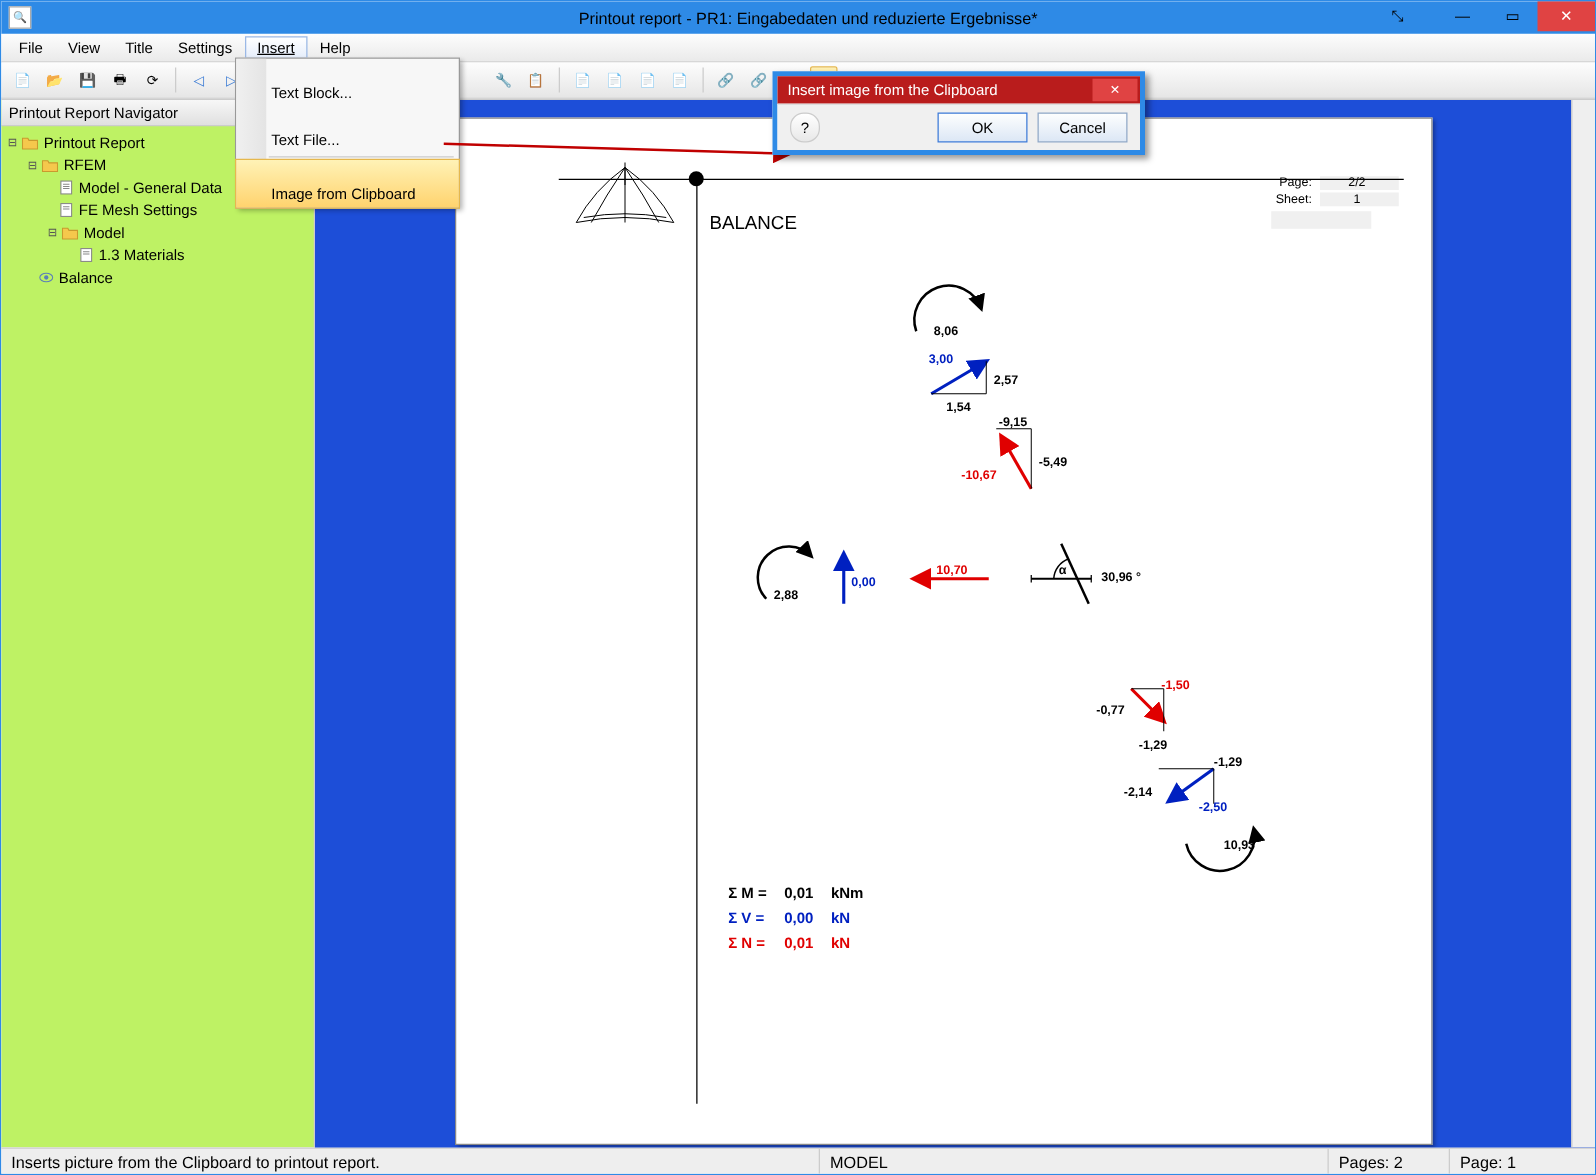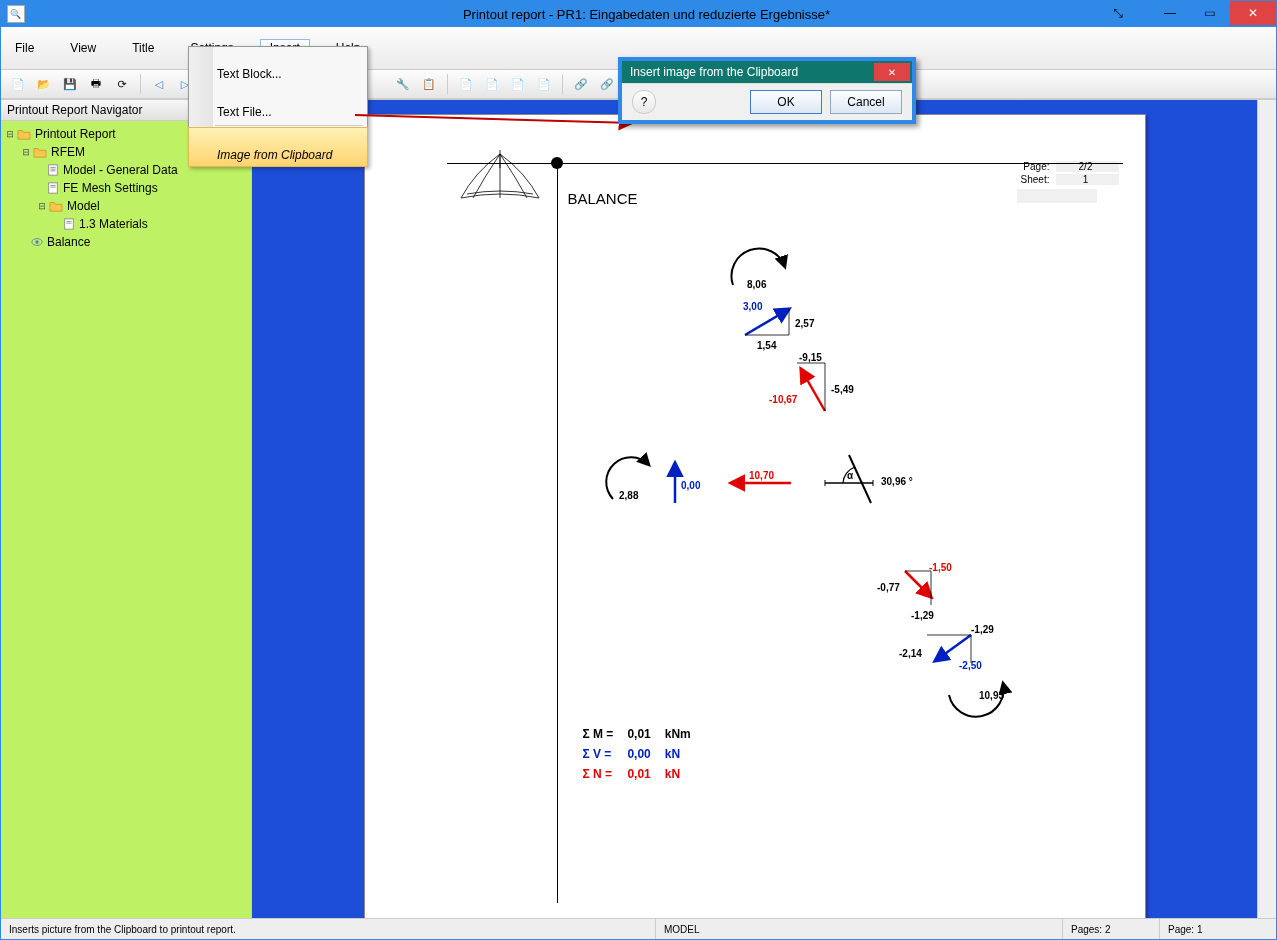--- a/index.html
+++ b/index.html
@@ -4,54 +4,54 @@
 <style>
   html,body{margin:0;padding:0;font-family:"Segoe UI",Tahoma,sans-serif;font-size:12px;background:#fff;color:#000;}
   .window{width:1277px;height:940px;border:1px solid #2e8ae6;box-sizing:border-box;position:relative;display:flex;flex-direction:column;overflow:hidden;background:#fff;}
   .titlebar{background:#2e8ae6;height:26px;display:flex;align-items:center;color:#000;position:relative;}
   .titlebar .app-icon{width:16px;height:16px;margin:0 6px;background:#fff;border:1px solid #aaa;font-size:9px;display:flex;align-items:center;justify-content:center;}
   .titlebar .title{position:absolute;left:16px;right:0;text-align:center;font-size:13px;color:#000;}
   .winbtns{position:absolute;right:0;top:0;display:flex;}
   .winbtn{width:40px;height:24px;display:flex;align-items:center;justify-content:center;font-size:12px;}
   .winbtn.close{background:#e04343;color:#fff;width:46px;}
   .winbtn.expand{margin-right:12px;}
-  .menubar{height:22px;background:linear-gradient(#fdfdfd,#eaeaea);border-bottom:1px solid #ccc;display:flex;align-items:center;padding:10px 4px;gap:16px;}
+  .menubar{height:22px;background:linear-gradient(#fdfdfd,#eaeaea);border-bottom:1px solid #ccc;display:flex;align-items:center;padding:0 4px;gap:0;}
   .menu-item{padding:2px 10px;}
   .menu-item.active{background:linear-gradient(#fff,#e6eefb);border:1px solid #9ab8e6;padding:1px 9px;text-decoration:underline;}
   .toolbar{height:28px;background:linear-gradient(#fdfdfd,#e6e6e6);border-bottom:1px solid #ccc;display:flex;align-items:center;padding:0 6px;gap:4px;}
   .tbtn{width:20px;height:20px;border:1px solid transparent;display:flex;align-items:center;justify-content:center;border-radius:2px;font-size:11px;}
   .tsep{width:1px;height:20px;background:#ccc;margin:0 3px;}
   .body{flex:1;display:flex;min-height:0;border-top:1px solid #ccc;}
   .nav{width:250px;background:#bef264;border-right:1px solid #ccc;display:flex;flex-direction:column;}
   .nav-title{background:linear-gradient(#f7f7f7,#e0e0e0);padding:3px 6px;border-bottom:1px solid #ccc;}
   .tree{padding:4px 2px;font-size:12px;}
   .tree-row{display:flex;align-items:center;height:18px;gap:2px;}
   .twisty{width:10px;font-size:9px;color:#555;text-align:center;}
   .folder-icon{width:14px;height:12px;margin-right:2px;}
   .doc-icon{width:12px;height:12px;margin-right:2px;}
   .content{flex:1;background:#1d4ed8;position:relative;display:flex;overflow:hidden;}
   .page{background:#fff;border:1px solid #888;width:780px;height:820px;margin:14px auto;position:relative;box-shadow:2px 2px 3px rgba(0,0,0,.3);}
   .scrollbar{width:18px;background:#efefef;border-left:1px solid #ccc;}
   .dropdown{position:absolute;top:45px;left:187px;width:178px;background:#f7f7f7;border:1px solid #999;box-shadow:2px 2px 4px rgba(0,0,0,.3);z-index:5;}
   .dropdown-item{padding:20px 8px 4px 28px;position:relative;}
-  .dropdown-item.hl{background:linear-gradient(#fff2b6,#ffd36e);border:1px solid #e6b84d;margin:-1px;font-style:italic;}
+  .dropdown-item.hl{background:linear-gradient(#fff2b6,#ffd36e);border:1px solid #e6b84d;margin:-1px;}
   .dropdown-sep{height:1px;background:#ccc;margin:2px 4px 2px 26px;}
   .dropdown-iconbar{position:absolute;left:0;top:0;bottom:0;width:24px;background:linear-gradient(to right,#f0f0f0,#e4e4e4);}
   .arrow-overlay{position:absolute;z-index:8;}
   .dialog{position:absolute;left:617px;top:56px;width:290px;background:#fff;border:4px solid #2e8ae6;z-index:10;box-shadow:3px 3px 5px rgba(0,0,0,.4);}
-  .dialog-tb{background:#0f766e;height:22px;display:flex;align-items:center;color:#fff;padding:0 2px 0 8px;font-size:12px;justify-content:space-between;}
+  .dialog-tb{background:#b91c1c;height:22px;display:flex;align-items:center;color:#fff;padding:0 2px 0 8px;font-size:12px;justify-content:space-between;}
   .dlg-close{background:#e04343;color:#fff;width:36px;height:18px;display:flex;align-items:center;justify-content:center;font-size:10px;}
   .dialog-body{padding:10px 12px;background:#fff;}
   .dialog-body label{font-size:11px;color:#1846a0;}
   .dialog-input{width:100%;height:20px;border:1px solid #6fa8e6;background:linear-gradient(#eaf2fb,#fff);box-sizing:border-box;margin-top:3px;}
   .dialog-btns{background:#f0f0f0;border-top:1px solid #ddd;padding:6px 10px;display:flex;justify-content:flex-end;gap:8px;align-items:center;}
   .dlg-help{width:22px;height:22px;border:1px solid #ccc;border-radius:11px;display:flex;align-items:center;justify-content:center;margin-right:auto;background:linear-gradient(#fff,#e8e8e8);}
   .btn{width:70px;height:22px;border:1px solid #8fa8c8;background:linear-gradient(#fdfefe,#dce7f5);display:flex;align-items:center;justify-content:center;}
   .btn.default{border-color:#3d7bd9;}
-  .statusbar{height:20px;background:#eee;border-top:1px solid #ccc;display:flex;align-items:center;font-size:10px;}
+  .statusbar{height:20px;background:#eee;border-top:1px solid #ccc;display:flex;align-items:center;font-size:13px;}
   .status-cell{padding:0 8px;border-right:1px solid #ccc;height:100%;display:flex;align-items:center;}
   .status-cell.grow{flex:1;}
   
   .page-header{position:absolute;top:44px;right:22px;font-size:10px;text-align:right;}
   .page-header table td{padding:0 2px;}
   .page-header .val{background:#f0f0f0;display:inline-block;min-width:60px;text-align:center;padding-right:3px;}
   .diagram{position:absolute;left:0;right:0;top:40px;bottom:40px;}
   .diag-title{position:absolute;left:203px;top:75px;font-size:15px;font-weight:400;font-family:Arial;}
   .sumtable{position:absolute;left:210px;top:608px;font-size:12px;}
   .sumtable td{padding:2px 6px;font-weight:bold;}

